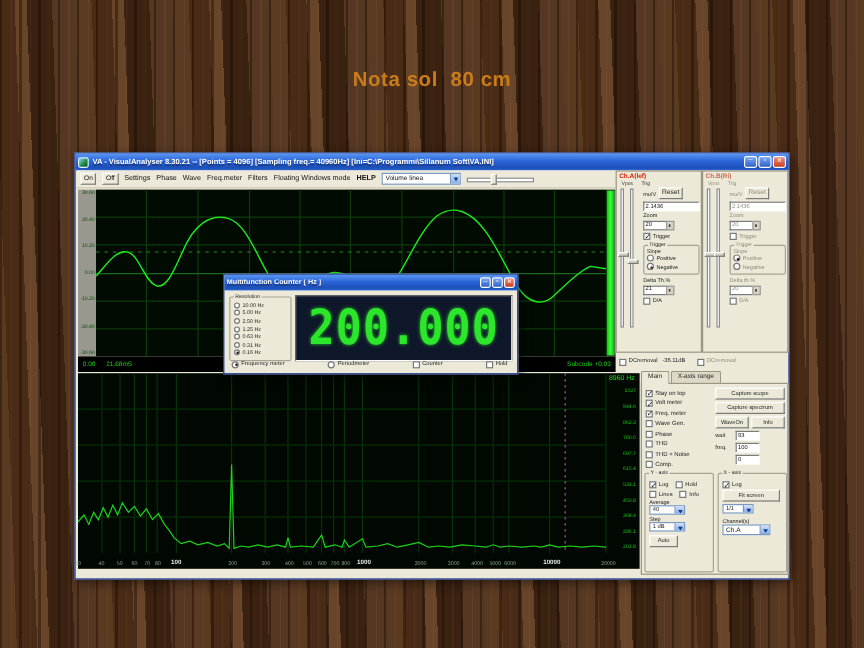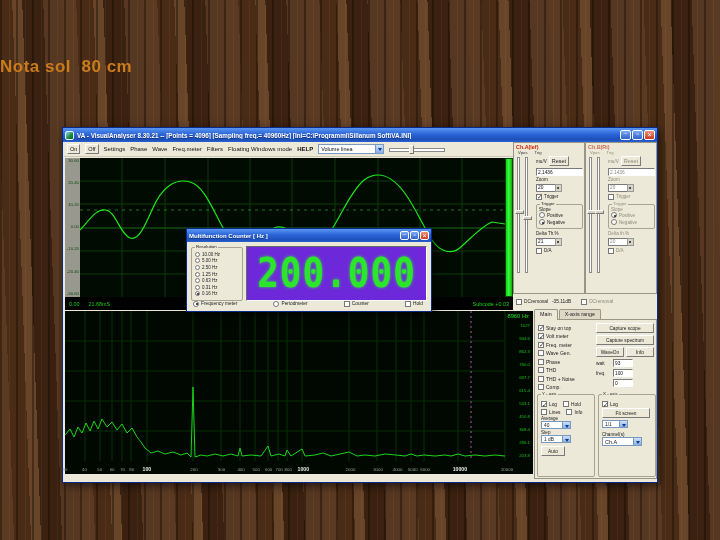--- a/index.html
+++ b/index.html
@@ -6,21 +6,21 @@
   html,body { width:720px; height:540px; overflow:hidden; }
   body { font-family:"Liberation Sans", sans-serif; }
 
   
   .slide { position:relative; width:720px; height:540px; background-color:#42290f;
     background-image:
       repeating-linear-gradient(90deg, rgba(15,6,1,.38) 0 2px, rgba(0,0,0,0) 2px 9px, rgba(255,255,255,.045) 9px 10px, rgba(0,0,0,0) 10px 16px),
       repeating-linear-gradient(88deg, #5b3a22 0 14px, #4a2c16 14px 31px, #684429 31px 41px, #3a2110 41px 62px, #563722 62px 81px),
       linear-gradient(180deg, rgba(0,0,0,.22), rgba(0,0,0,0) 12%, rgba(0,0,0,0) 88%, rgba(0,0,0,.25));
   }
-  .slide-title { position:absolute; top:57px; left:0; right:0; text-align:left;
+  .slide-title { position:absolute; top:57px; left:0; right:0; text-align:center;
     color:#ca7c1c; font-size:17px; font-weight:bold; letter-spacing:.5px; white-space:pre; }
 
   
   .window { position:absolute; left:62px; top:127px; width:596px; height:356px;
     background:#ece9d8; border:1px solid #0a2a8a; box-shadow:2px 3px 9px rgba(0,0,0,.55); }
   .titlebar { position:relative; height:14px;
     background:linear-gradient(180deg,#5a96f2 0%, #2a64d8 45%, #1c4fb8 85%, #2a64d8 100%);
     display:flex; align-items:center; padding:0 2px; gap:3px; }
   .title-icon { width:9px; height:9px; flex:none;
     background:linear-gradient(135deg,#8fd8ff 0%, #1a8a3a 60%, #0a5a1a 100%);
@@ -156,21 +156,21 @@
     background:#ece9d8; border:1px solid #0a2a8a; box-shadow:3px 4px 8px rgba(0,0,0,.55); z-index:5; }
   .counter .titlebar { height:13px; }
   .counter .title-text { font-size:6px; }
   .counter .tb-btn { width:9px; height:9px; }
   .counter-body { position:absolute; left:0; top:13px; right:0; bottom:0; }
   .res-group { position:absolute; left:4px; top:5px; width:52px; height:54px;
     border:1px solid #a8a494; border-radius:2px; padding:3px 2px 1px 3px; font-size:4.5px; color:#222; }
   .res-group .crow { height:6.6px; gap:2px; }
   .res-group .radio { width:5px; height:5px; }
   .res-group .radio.checked::after { left:1px; top:1px; }
-  .led-display { position:absolute; left:59px; top:4px; right:4px; height:55px; background:#6d28d9;
+  .led-display { position:absolute; left:59px; top:4px; right:4px; height:55px; background:#0f172a;
     border:1px solid; border-color:#6a6a6a #fff #fff #6a6a6a;
     display:flex; align-items:center; justify-content:center; overflow:hidden; }
   .led-text { font-family:"DejaVu Sans Mono", monospace; font-weight:bold; font-size:36px;
     color:#2ce62c; letter-spacing:1px; line-height:1; transform:scaleY(1.12);
     text-shadow:0 0 3px rgba(40,255,40,.8); }
   .mode-row { position:absolute; left:6px; right:8px; bottom:3px; height:9px;
     display:flex; align-items:center; justify-content:space-between; font-size:4.8px; color:#222; }
   .mode-row .crow { gap:2px; }
 </style>
 </head>

